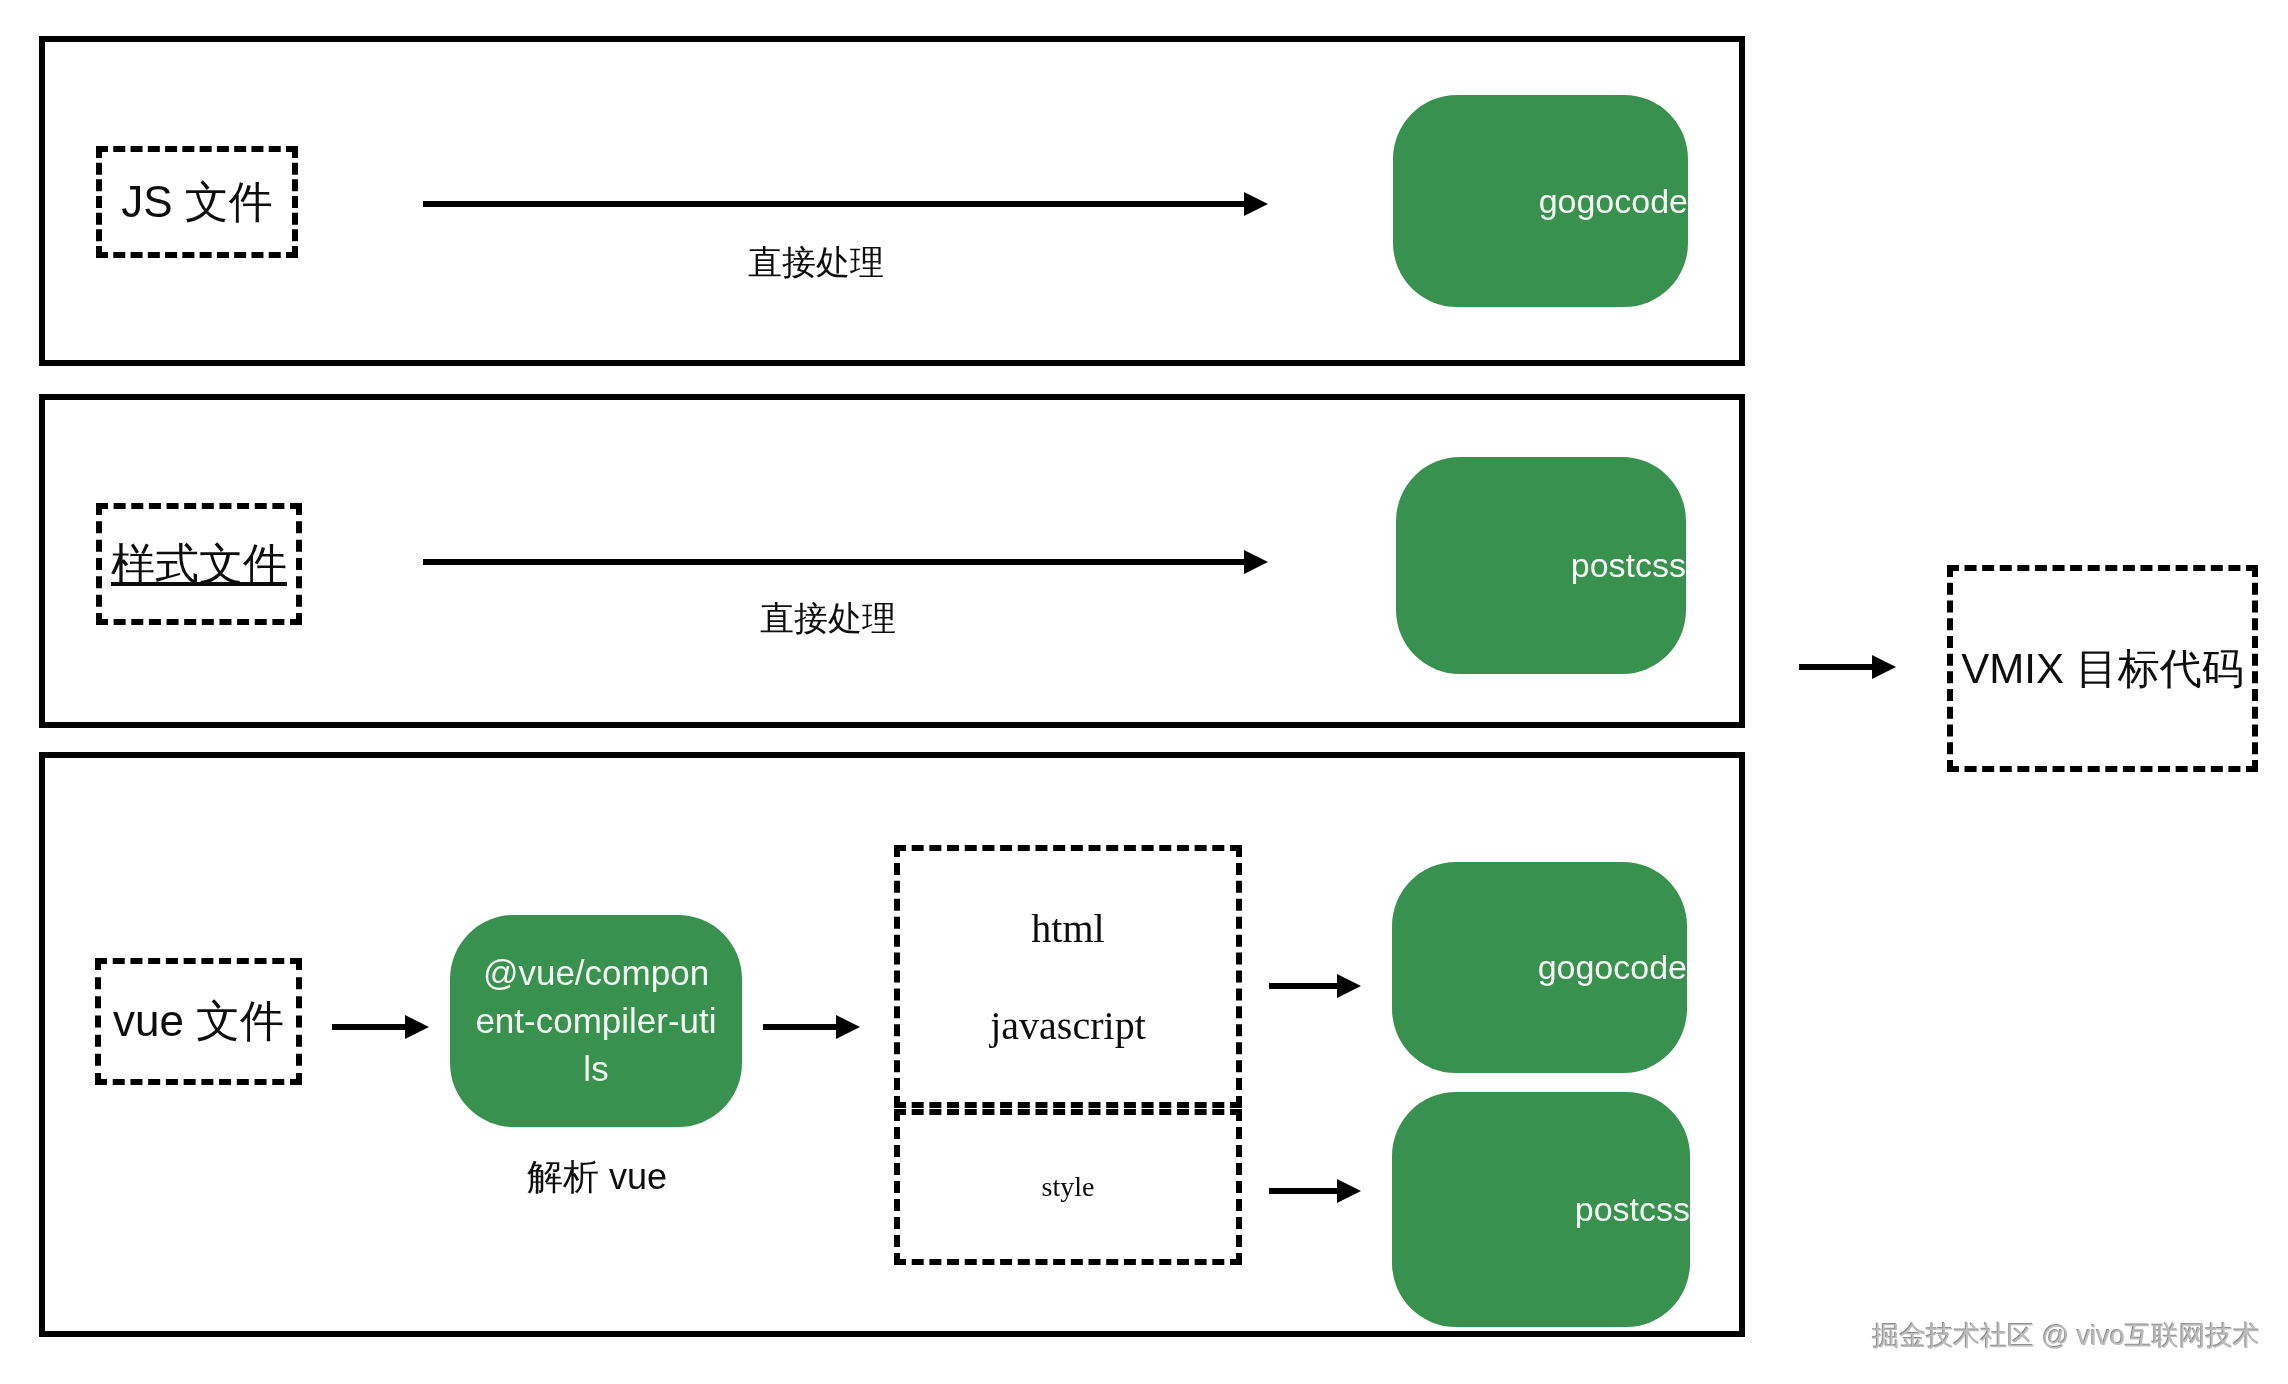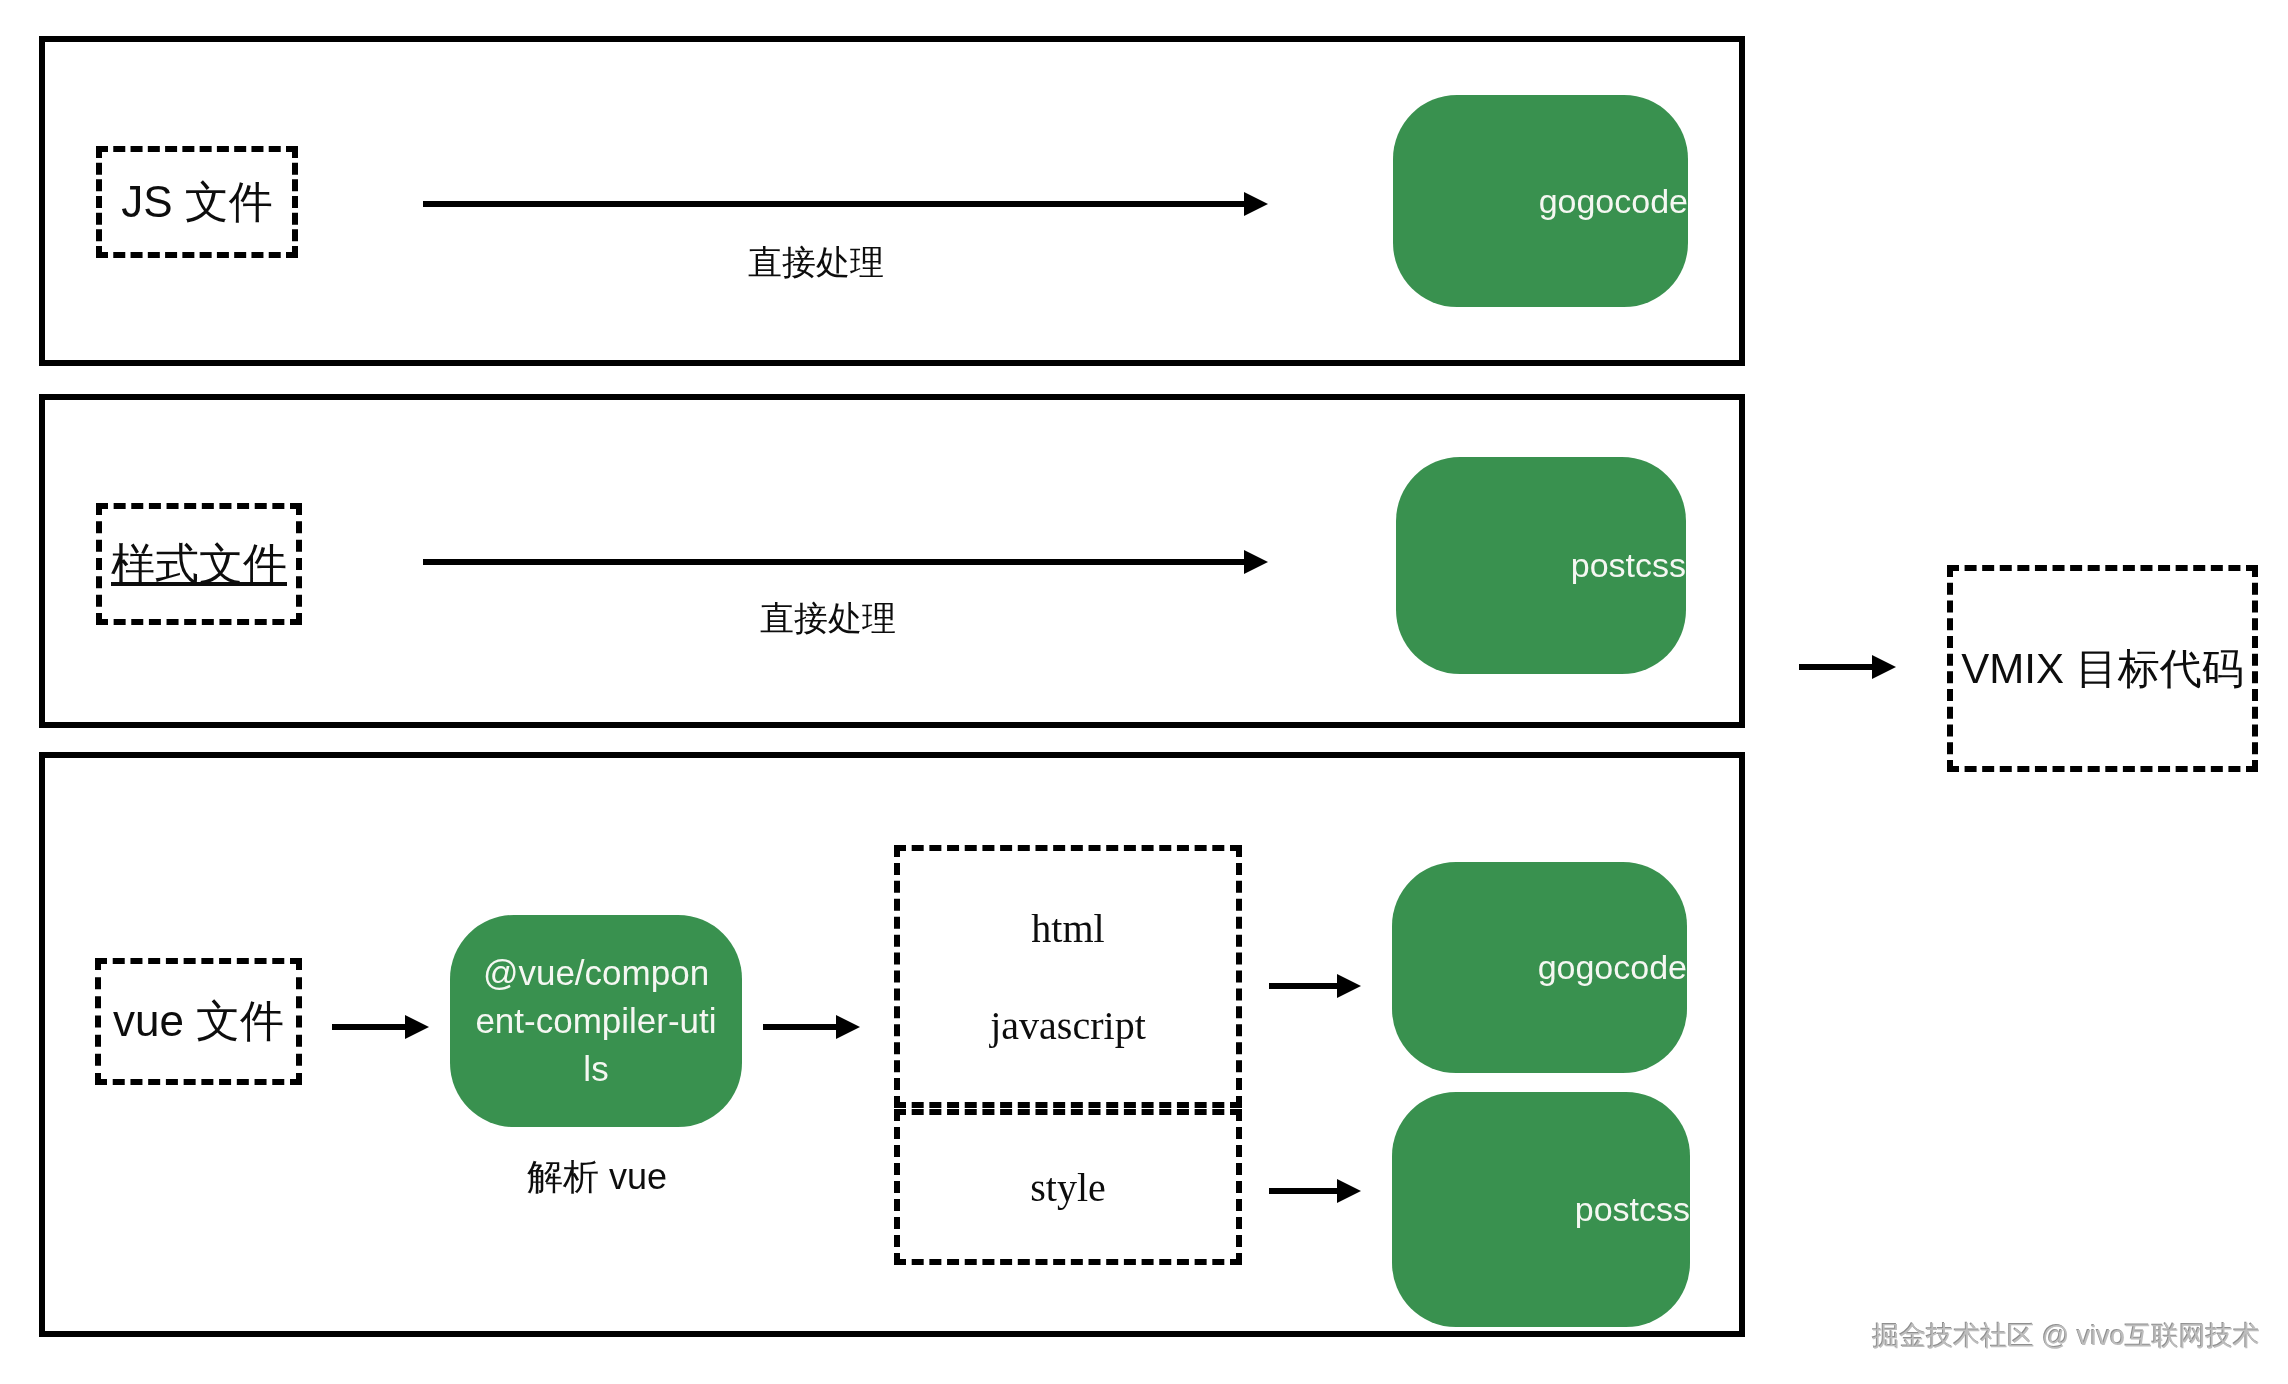--- a/index.html
+++ b/index.html
@@ -36,21 +36,21 @@
     justify-content: center;
     text-align: center;
   }
   .dash.js-box    { left: 96px;   top: 146px;  width: 202px; height: 112px; font-size: 44px; }
   .dash.sf-box    { left: 96px;   top: 503px;  width: 206px; height: 122px; font-size: 44px; text-decoration: underline; }
   .dash.vue-box   { left: 95px;   top: 958px;  width: 207px; height: 127px; font-size: 44px; }
   .dash.hj-box    { left: 894px;  top: 845px;  width: 348px; height: 263px;
                     flex-direction: column; row-gap: 50px;
                     font-family: "Liberation Serif", "DejaVu Serif", serif; font-size: 40px; }
   .dash.st-box    { left: 894px;  top: 1109px; width: 348px; height: 156px;
-                    font-family: "Liberation Serif", "DejaVu Serif", serif; font-size: 40px; }
+                    font-family: "Liberation Serif", "DejaVu Serif", serif; font-size: 28px; }
   .dash.vmix-box  { left: 1947px; top: 565px;  width: 311px; height: 207px; font-size: 42px; white-space: nowrap; }
 
   
   .green {
     position: absolute;
     background: #39914F;
     border-radius: 64px;
     color: #F5F7F2;
     display: flex;
     align-items: center;

